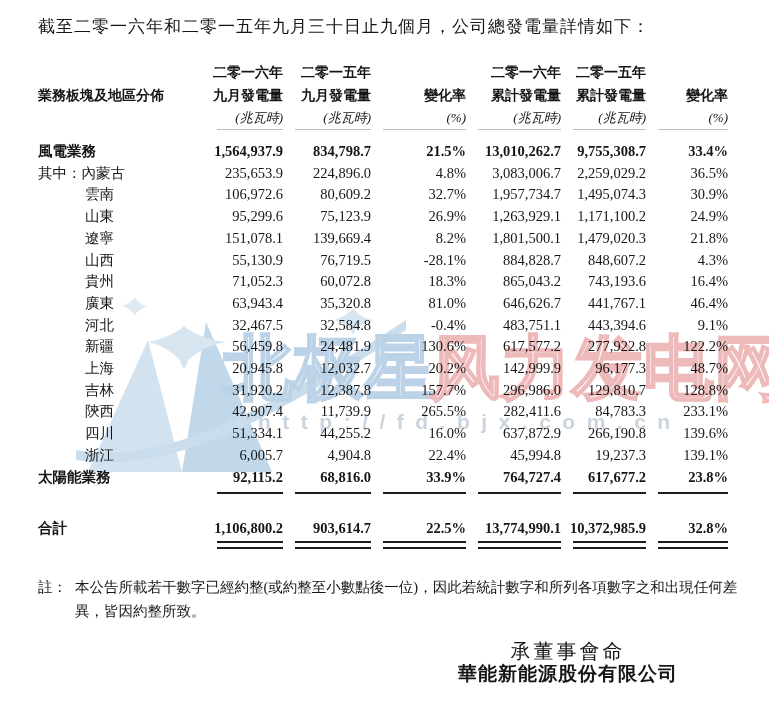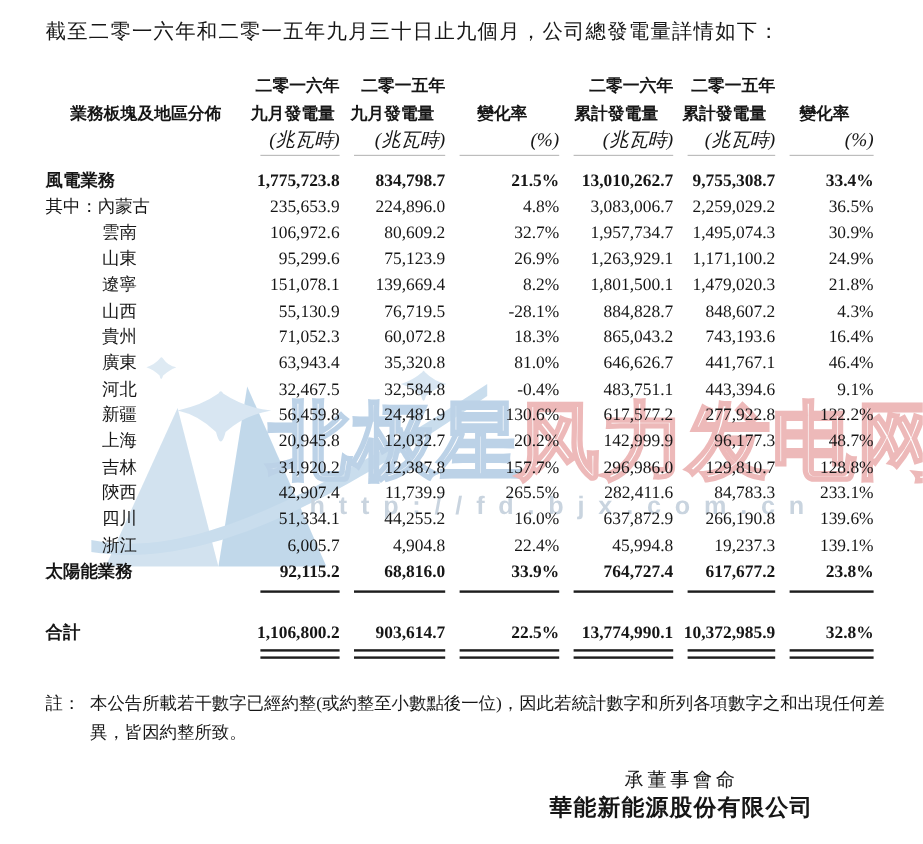--- a/index.html
+++ b/index.html
@@ -36,41 +36,41 @@
 
   table.gen{
     border-collapse:collapse;table-layout:fixed;margin:24px 0 0 38px;width:690px;
   }
   col.c1{width:167px;} col.c2{width:78px;} col.c3{width:88px;}
   col.c4{width:95px;}  col.c5{width:95px;} col.c6{width:85px;} col.c7{width:82px;}
   td{padding:0;vertical-align:bottom;font-size:14.5px;line-height:21.7px;position:relative;white-space:nowrap;}
   td.lbl{text-align:left;}
   td.num{text-align:right;}
   .hcell{font-weight:bold;font-size:14px;line-height:22px;}
-  tr.hrow2 td{line-height:23px;text-align:center;}
-  td.unit{font-style:italic;font-weight:normal;font-size:16px;line-height:22px;}
+  tr.hrow2 td{line-height:23px;}
+  td.unit{font-style:italic;font-weight:normal;font-size:13px;line-height:22px;}
   .b{font-weight:bold;}
   .ind{padding-left:47px;}
   tr.firstrow td{padding-top:12px;}
   td.rt::before{content:"";position:absolute;top:0;left:12px;right:0;border-top:1px solid #bdbdbd;}
   tr.rulerow td{padding-bottom:6px;}
   td.rb::after{content:"";position:absolute;bottom:0;left:12px;right:0;border-bottom:2px solid #1d1d1d;}
   tr.spacer td{height:24px;}
   tr.totalrow td{padding-bottom:9px;margin-left:48px;}
   td.rdbl::after{
     content:"";position:absolute;bottom:0;left:12px;right:0;height:4px;
     border-top:2px solid #1d1d1d;border-bottom:2px solid #1d1d1d;
   }
 
   .note{display:flex;margin:26px 0 0 38px;width:700px;font-size:14.5px;line-height:24px;}
   .note-label{width:37px;flex:0 0 37px;}
   .note-text{flex:1;}
 
   .footer{margin:18px 91px 0 auto;width:max-content;text-align:center;}
-  .footer-line1{font-size:16px;letter-spacing:3px;line-height:20px;}
+  .footer-line1{font-size:20px;letter-spacing:3px;line-height:20px;}
   .footer-line2{font-size:19px;font-weight:bold;letter-spacing:1px;line-height:25px;text-align:center;}
 </style>
 </head>
 <body>
 
 <div class="page">
 
   <div class="watermark">
     <svg class="wm-logo" viewBox="0 0 350 192" xmlns="http://www.w3.org/2000/svg">
       <g fill="#c0d7ea" stroke="none">
@@ -127,21 +127,21 @@
             <td class="num hcell unit">(兆瓦時)</td>
             <td class="num hcell unit">(%)</td>
             <td class="num hcell unit">(兆瓦時)</td>
             <td class="num hcell unit">(兆瓦時)</td>
             <td class="num hcell unit">(%)</td>
           </tr>
         </tbody>
       <tbody id="tbody">
           <tr class="firstrow">
             <td class="lbl b">風電業務</td>
-            <td class="num b rt">1,775,723.8</td>
+            <td class="num b rt">1,564,937.9</td>
             <td class="num b rt">834,798.7</td>
             <td class="num b rt">21.5%</td>
             <td class="num b rt">13,010,262.7</td>
             <td class="num b rt">9,755,308.7</td>
             <td class="num b rt">33.4%</td>
           </tr>
           <tr>
             <td class="lbl">其中：內蒙古</td>
             <td class="num">235,653.9</td>
             <td class="num">224,896.0</td>

